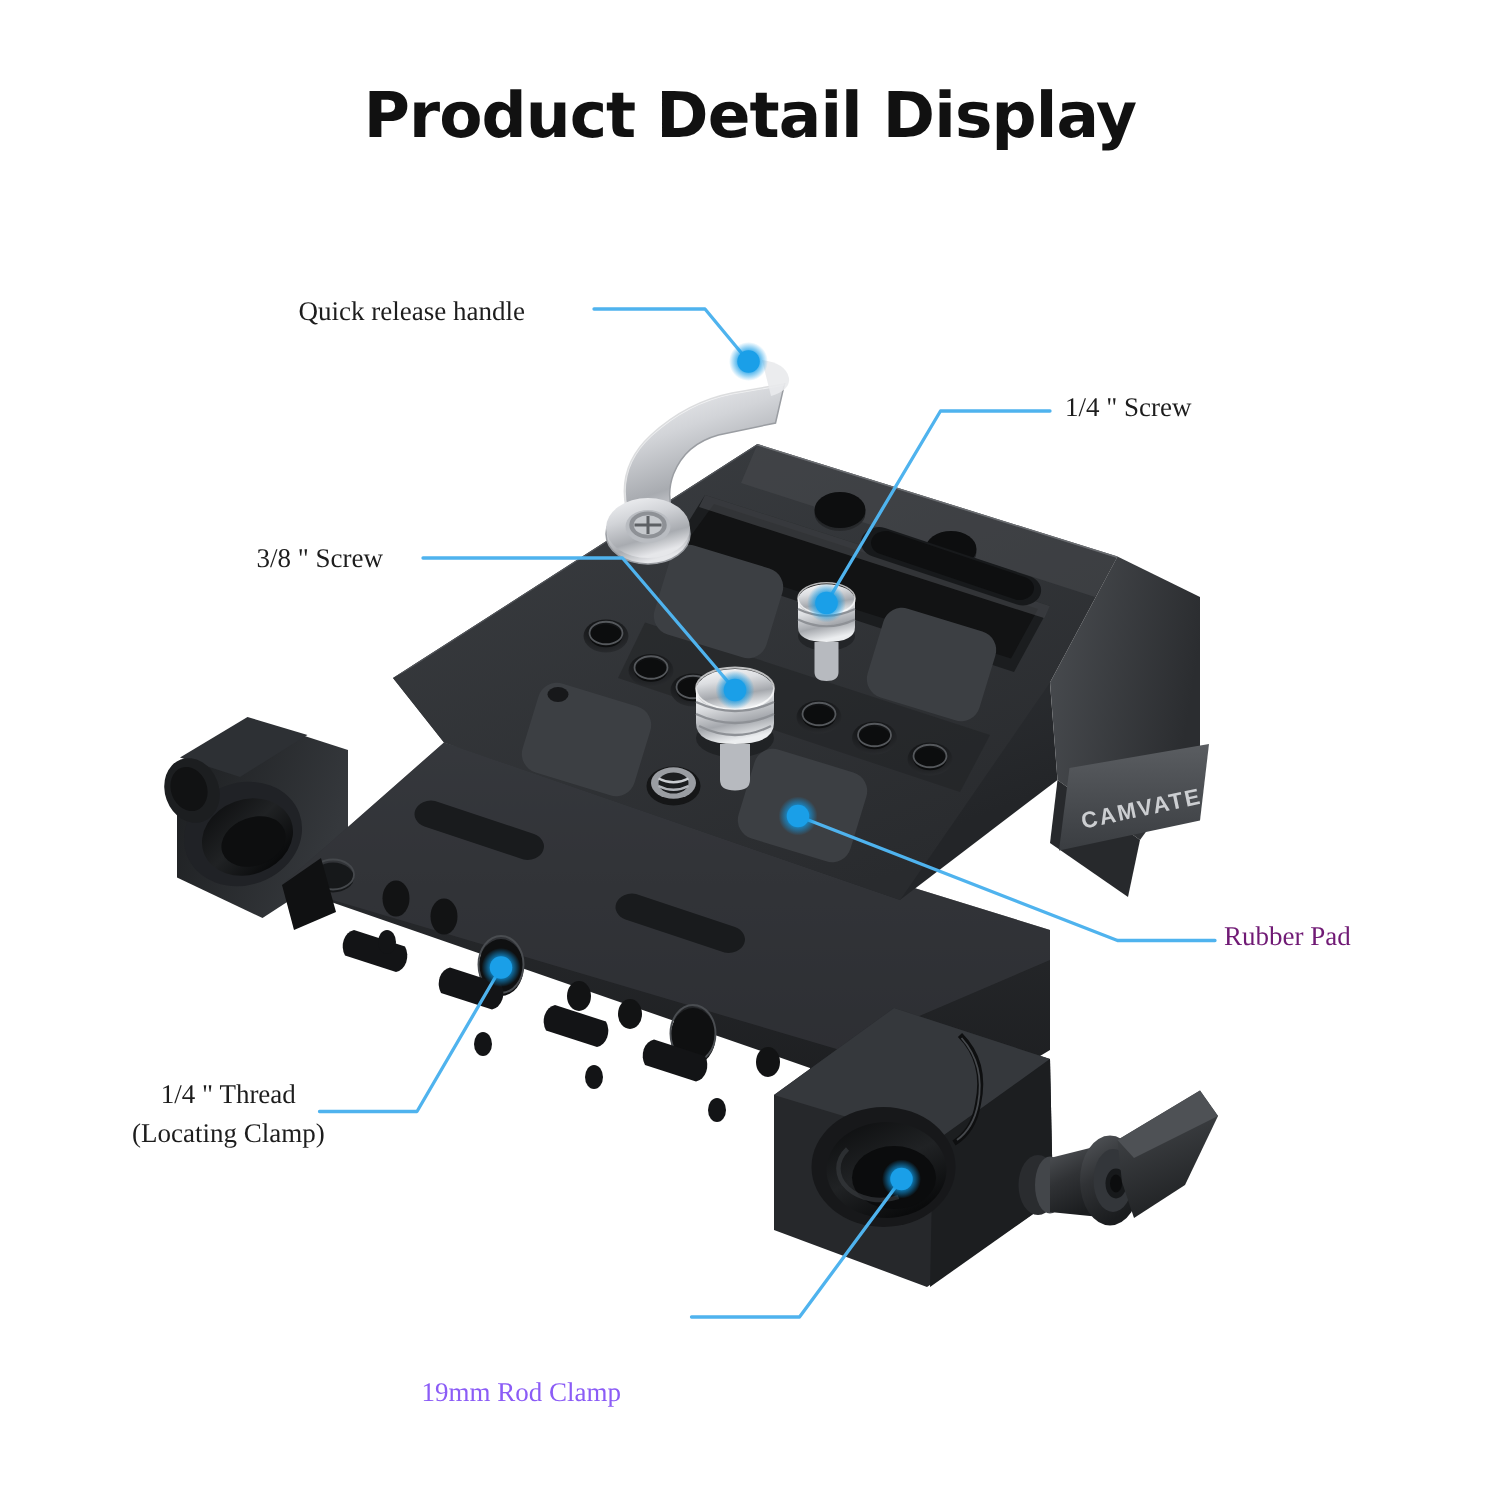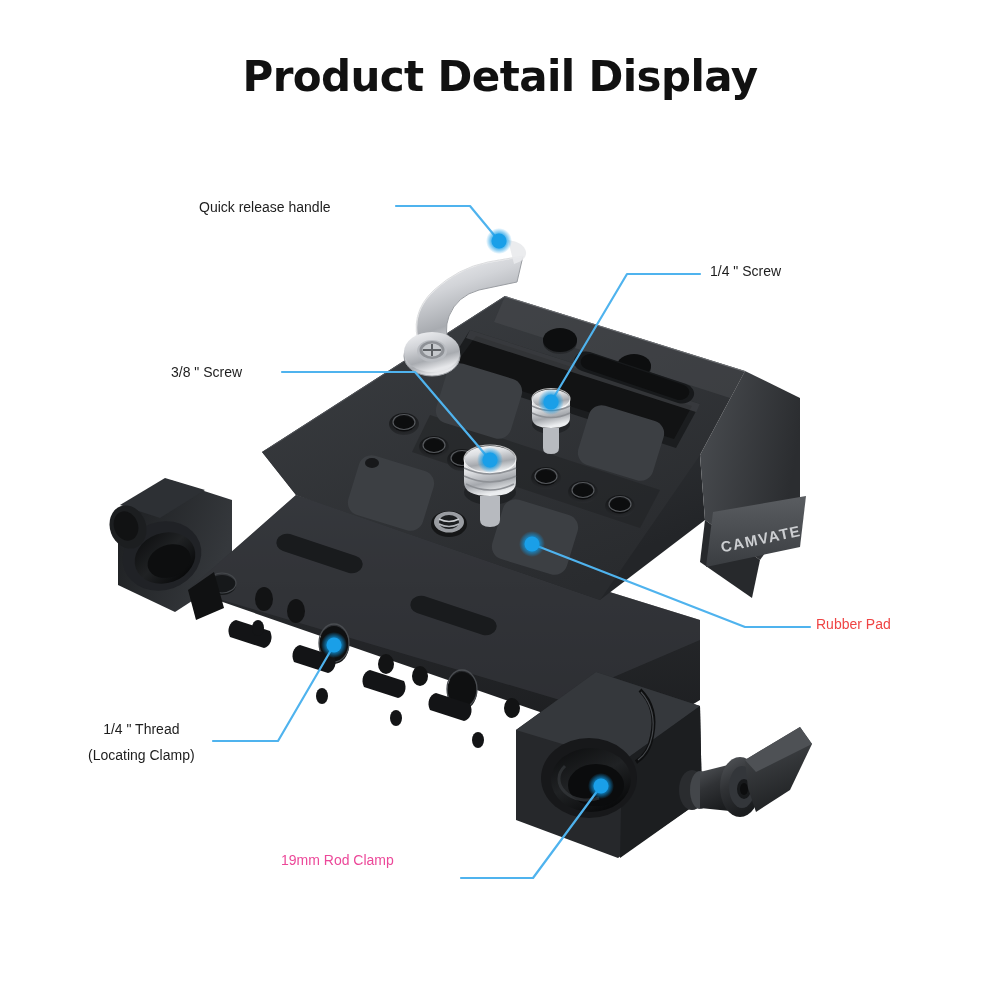--- a/index.html
+++ b/index.html
@@ -21,25 +21,25 @@
     font-size:42px;
     letter-spacing:-0.6px;
     color:#111111;
     white-space:nowrap;
   }
 
   #stage{position:absolute;top:0;left:0;width:1000px;height:1000px;}
 
   .callout-label{
     position:absolute;
-    font-size:14px;
+    font-size:18px;
     color:#1d1d1d;
     white-space:nowrap;
     line-height:25px;
-    font-family:Liberation Sans, sans-serif;
+    font-family:Liberation Serif, serif;
   }
   .callout-label.two-line{line-height:26px;text-align:center;}
 </style>
 </head>
 <body>
 
 <div id="page">
 
   <div class="title">Product Detail Display</div>
 
@@ -343,25 +343,25 @@
   <div id="callout-labels">
       <div class="callout-label" style="left: 199px; top: 195px; color: rgb(29, 29, 29);">
         <div>Quick release handle</div>
       </div>
       <div class="callout-label" style="left: 710px; top: 259px; color: rgb(29, 29, 29);">
         <div>1/4 " Screw</div>
       </div>
       <div class="callout-label" style="left: 171px; top: 360px; color: rgb(29, 29, 29);">
         <div>3/8 " Screw</div>
       </div>
-      <div class="callout-label" style="left: 816px; top: 612px; color: #ef4444;">
+      <div class="callout-label" style="left: 816px; top: 612px; color: #701a75;">
         <div>Rubber Pad</div>
       </div>
       <div class="callout-label two-line" style="left: 88px; top: 716px; color: rgb(29, 29, 29);">
         <div>1/4 " Thread</div>
         <div>(Locating Clamp)</div>
       </div>
-      <div class="callout-label" style="left: 281px; top: 848px; color: #ec4899;">
+      <div class="callout-label" style="left: 281px; top: 916px; color: #8b5cf6;">
         <div>19mm Rod Clamp</div>
       </div>
     </div>
 
 </div>
 
 </body></html>

